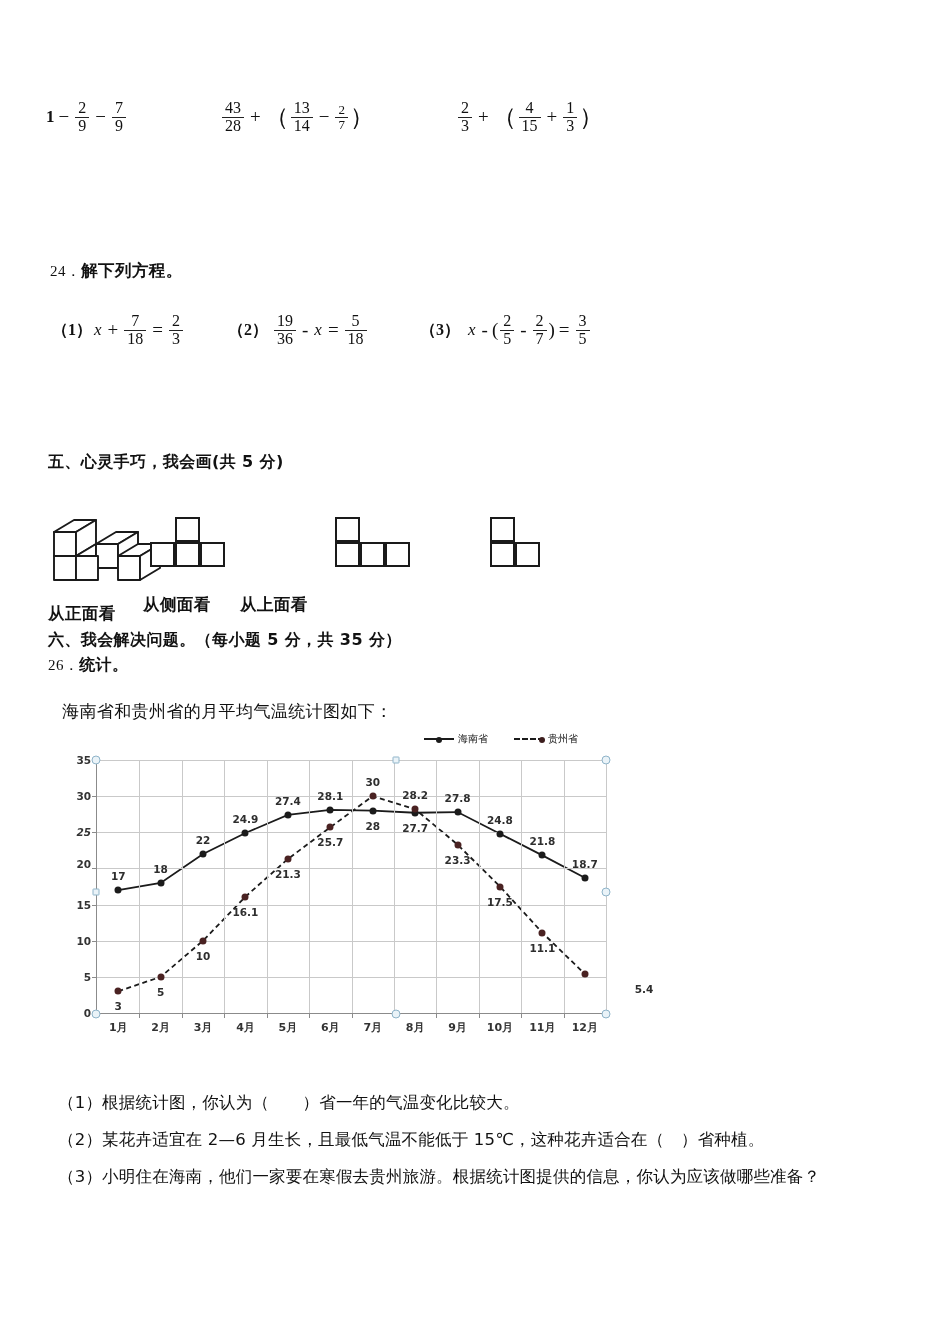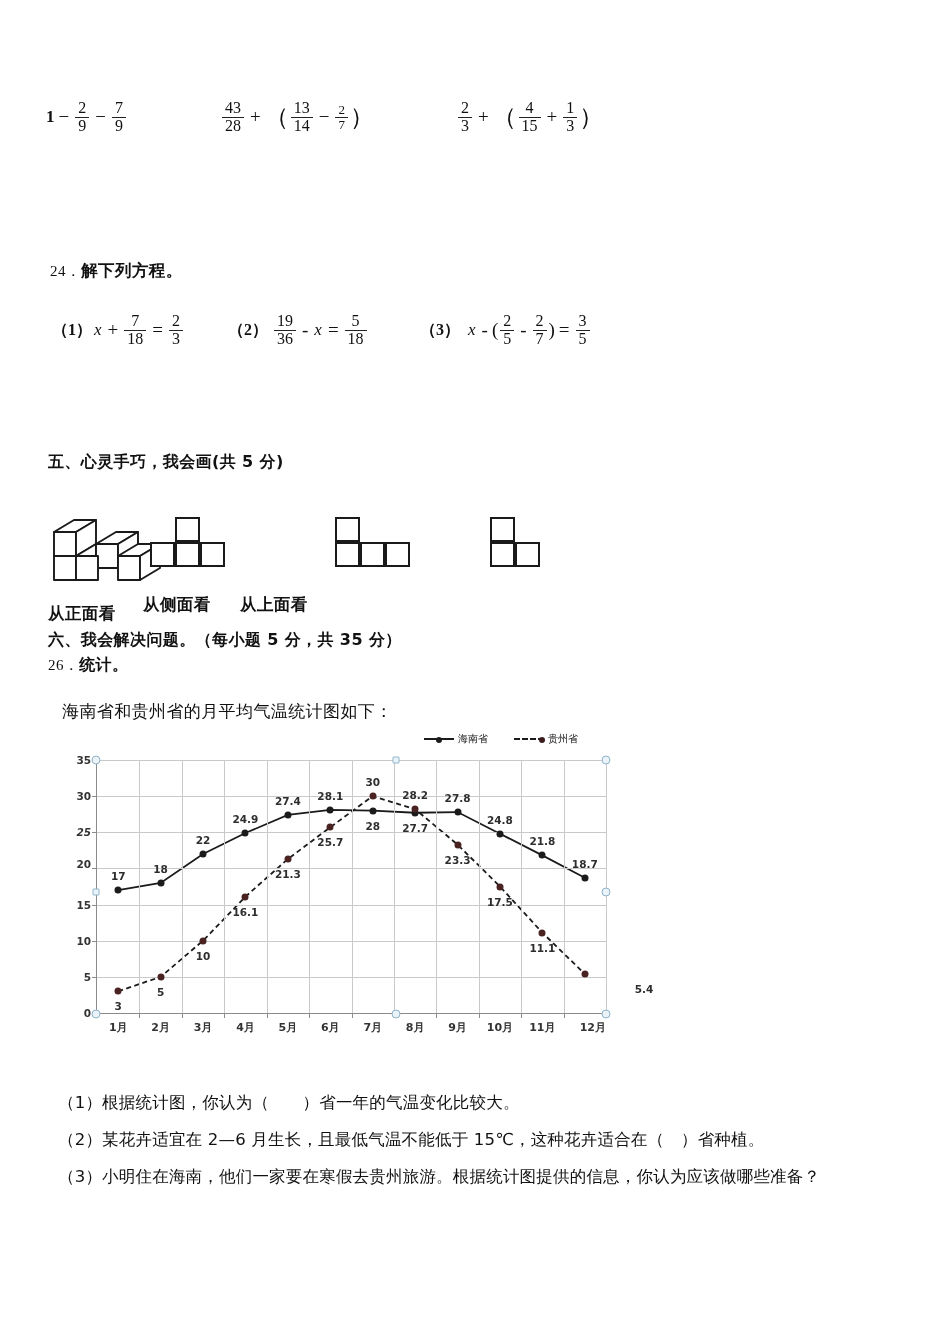--- a/index.html
+++ b/index.html
@@ -315,21 +315,21 @@
         <div class="xtick" style="left: 63.625px;">2月</div>
         <div class="xtick" style="left: 106.042px;">3月</div>
         <div class="xtick" style="left: 148.458px;">4月</div>
         <div class="xtick" style="left: 190.875px;">5月</div>
         <div class="xtick" style="left: 233.292px;">6月</div>
         <div class="xtick" style="left: 275.708px;">7月</div>
         <div class="xtick" style="left: 318.125px;">8月</div>
         <div class="xtick" style="left: 360.542px;">9月</div>
         <div class="xtick" style="left: 402.958px;">10月</div>
         <div class="xtick" style="left: 445.375px;">11月</div>
-        <div class="xtick" style="left: 487.792px; margin-left: 8px;">12月</div>
+        <div class="xtick" style="left: 487.792px;">12月</div>
         <div class="dot" style="left: 21.2083px; top: 130.114px; background: rgb(27, 27, 27);"></div>
         <div class="dlabel" style="left: 21.2083px; top: 116.114px;">17</div>
         <div class="dot" style="left: 63.625px; top: 122.886px; background: rgb(27, 27, 27);"></div>
         <div class="dlabel" style="left: 63.625px; top: 108.886px;">18</div>
         <div class="dot" style="left: 106.042px; top: 93.9714px; background: rgb(27, 27, 27);"></div>
         <div class="dlabel" style="left: 106.042px; top: 79.9714px;">22</div>
         <div class="dot" style="left: 148.458px; top: 73.0086px; background: rgb(27, 27, 27);"></div>
         <div class="dlabel" style="left: 148.458px; top: 59.0086px;">24.9</div>
         <div class="dot" style="left: 190.875px; top: 54.9371px; background: rgb(27, 27, 27);"></div>
         <div class="dlabel" style="left: 190.875px; top: 40.9371px;">27.4</div>

